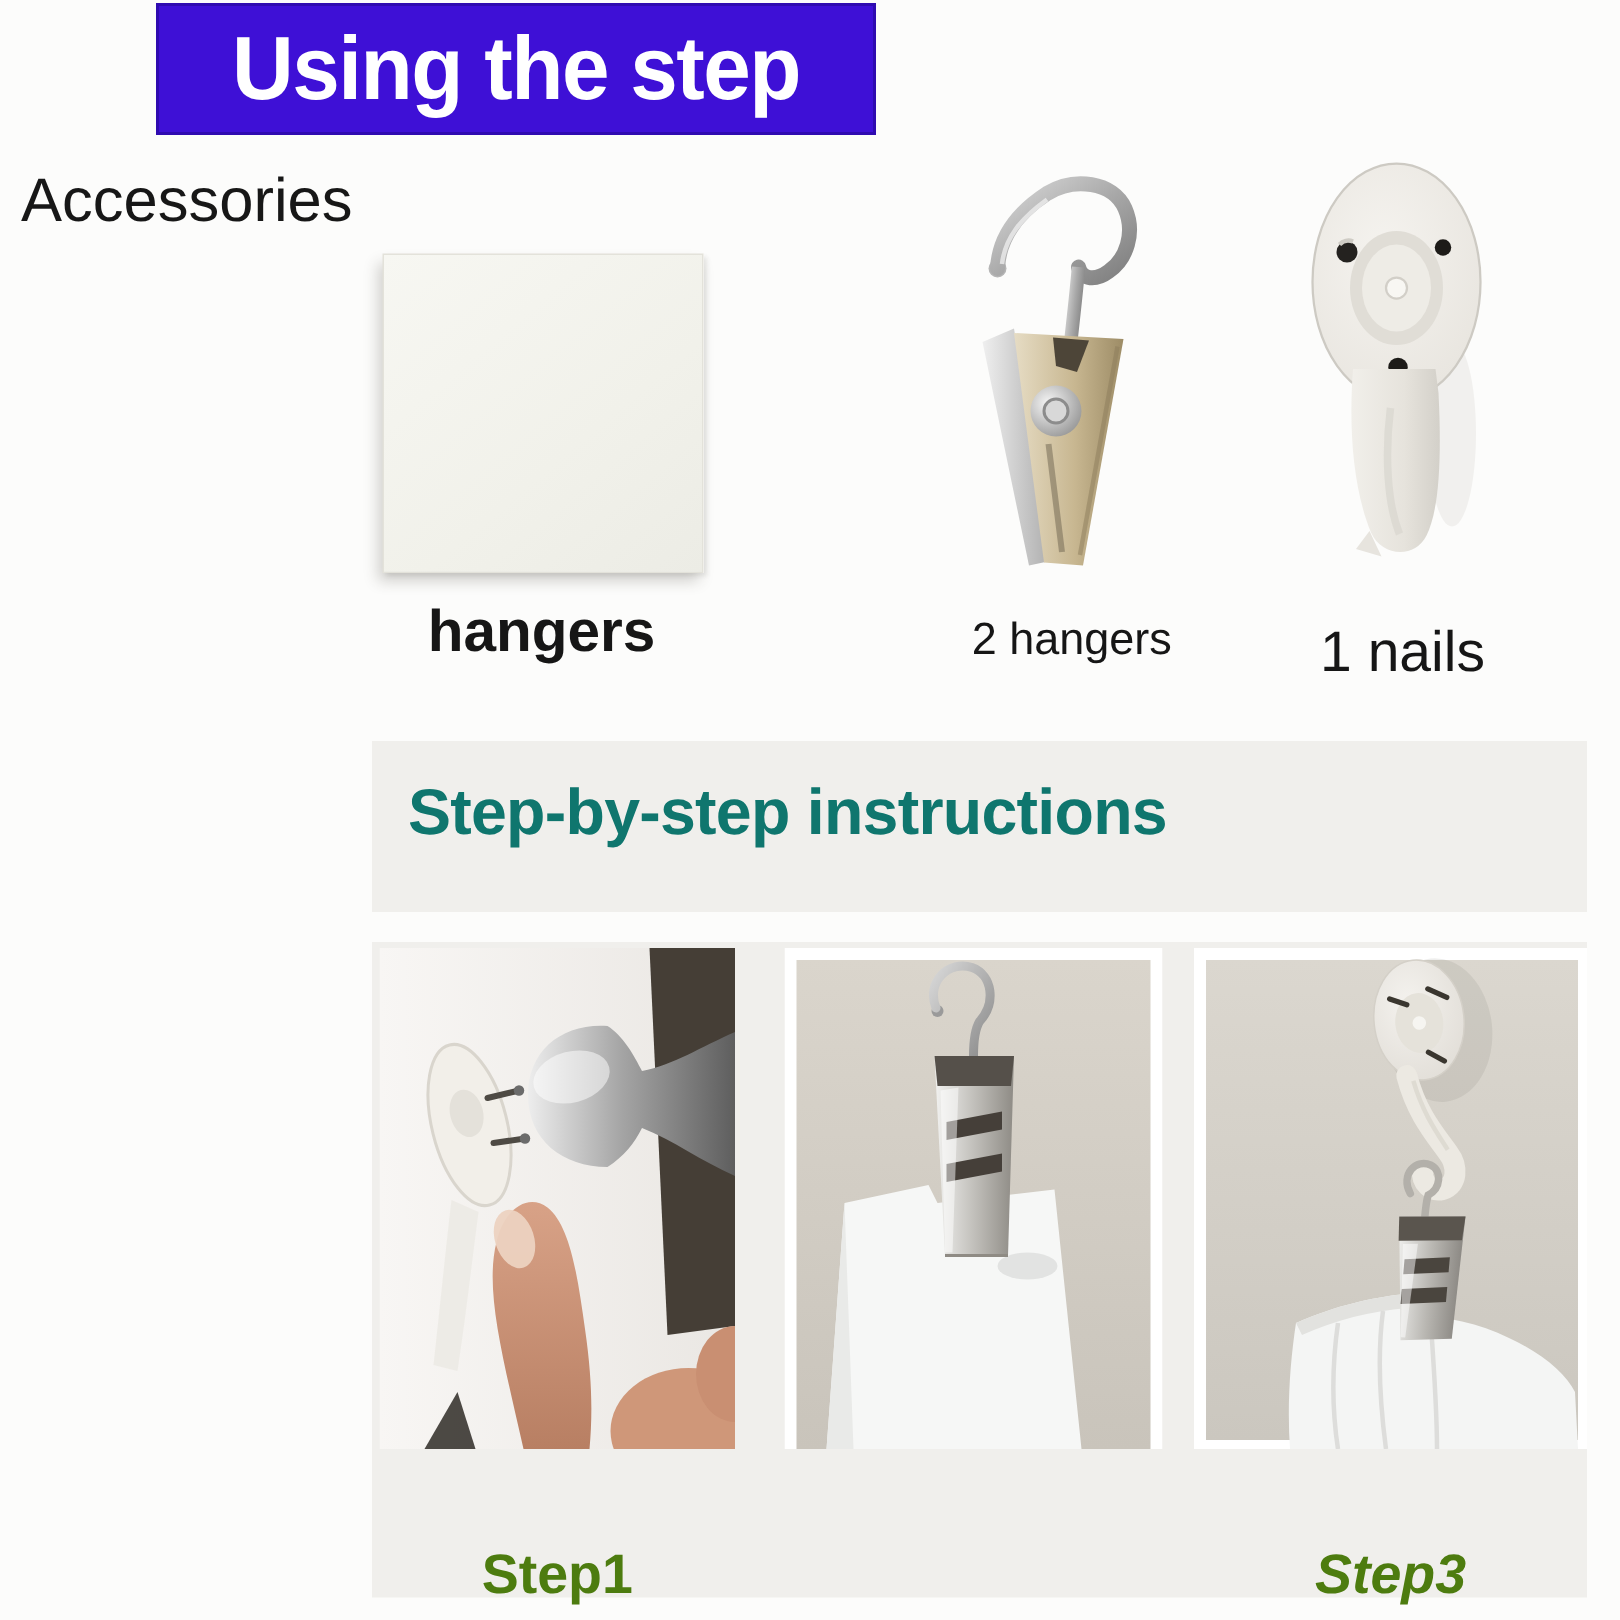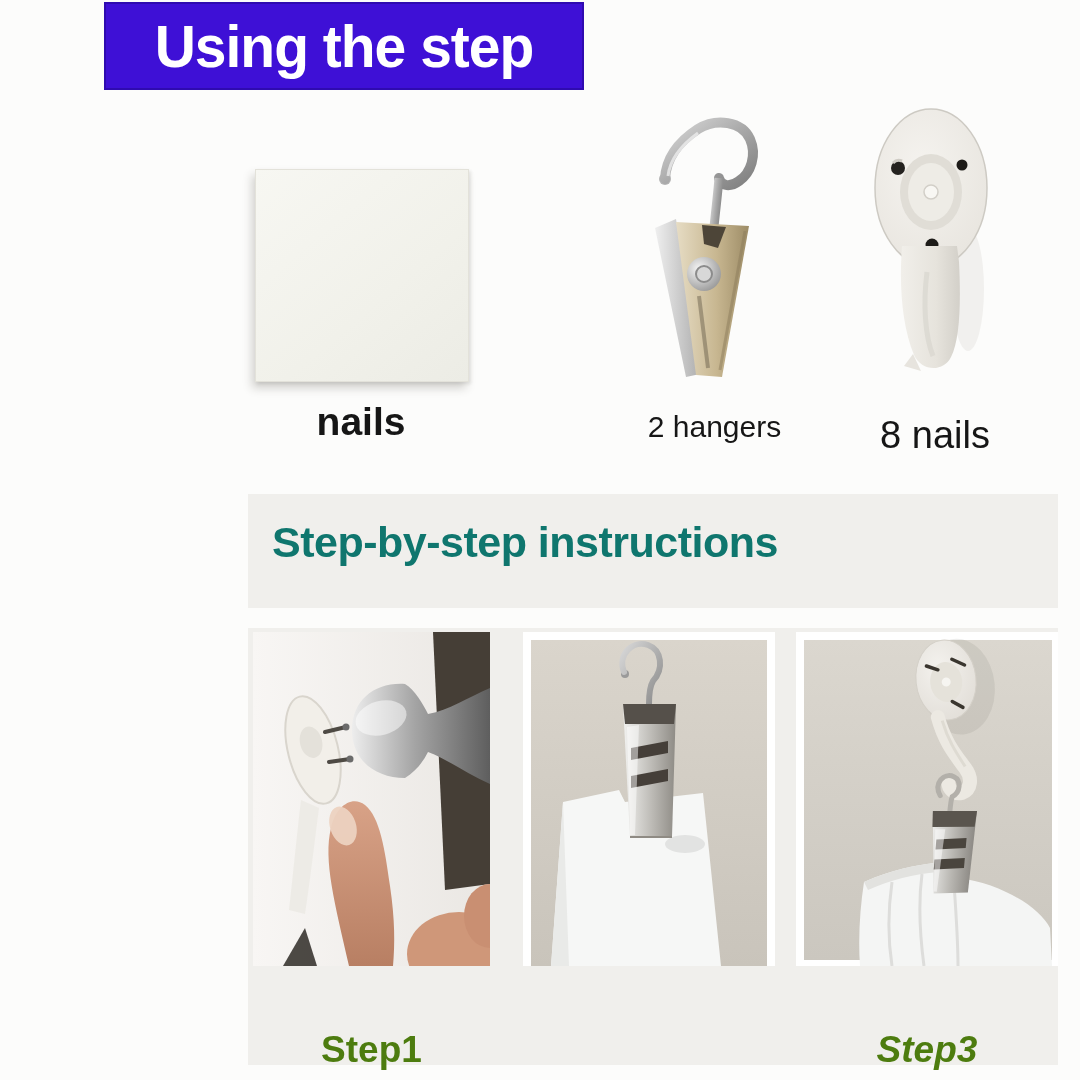--- a/index.html
+++ b/index.html
@@ -65,20 +65,21 @@
 </style>
 </head>
 <body>
 
 <div class="page">
 
   <div class="banner">
     <span class="banner-title">Using the step</span>
   </div>
 
+  <div class="acc-title">Accessories</div>
 
   <div class="sticky-pad"></div>
 
   <svg class="icon-svg hanger-icon" width="126" height="278" viewBox="0 0 126 278">
     <defs>
       <linearGradient id="agHook" x1="0" y1="0" x2="1" y2="1">
         <stop offset="0" stop-color="#d9d9d9"></stop>
           <stop offset="0.5" stop-color="#a8a8a8"></stop>
           <stop offset="1" stop-color="#7e7e7e"></stop>
       </linearGradient>
@@ -129,23 +130,23 @@
     <circle cx="63" cy="88" r="7" fill="#f8f7f3" stroke="#d2cfc8" stroke-width="1.5"></circle>
     <circle cx="30" cy="64" r="7" fill="#24221f"></circle>
     <path d="M25,59 a8 8 0 0 1 9,-2" stroke="#cfccc5" stroke-width="3" fill="none"></path>
     <circle cx="94" cy="61" r="5.5" fill="#1d1b18"></circle>
     <circle cx="64" cy="141" r="6.5" fill="#1d1b18"></circle>
     <path d="M34,142 C31,182 34,222 46,251 C53,267 75,269 83,253 C92,235 93,198 91,158 L89,142 Z" fill="url(#nhBody)"></path>
     <path d="M59,168 C55,200 57,232 65,252" stroke="#dbd8d1" stroke-width="5" fill="none" opacity="0.85"></path>
     <path d="M45,250 L53,267 L36,262 Z" fill="#e7e4de"></path>
   </svg>
 
-  <div class="acc-label lbl-sticky">nails</div>
+  <div class="acc-label lbl-sticky">hangers</div>
   <div class="acc-label lbl-hangers">2 hangers</div>
-  <div class="acc-label lbl-nails">8 nails</div>
+  <div class="acc-label lbl-nails">1 nails</div>
 
   <div class="panel-head">
     <div class="inst-heading">Step-by-step instructions</div>
   </div>
   <div class="panel-body"></div>
 
   <svg class="photo photo1" width="237" height="334" viewBox="0 0 237 334">
     <defs>
       <linearGradient id="s1wall" x1="0" y1="0" x2="1" y2="0">
         <stop offset="0" stop-color="#f8f6f4"></stop>

